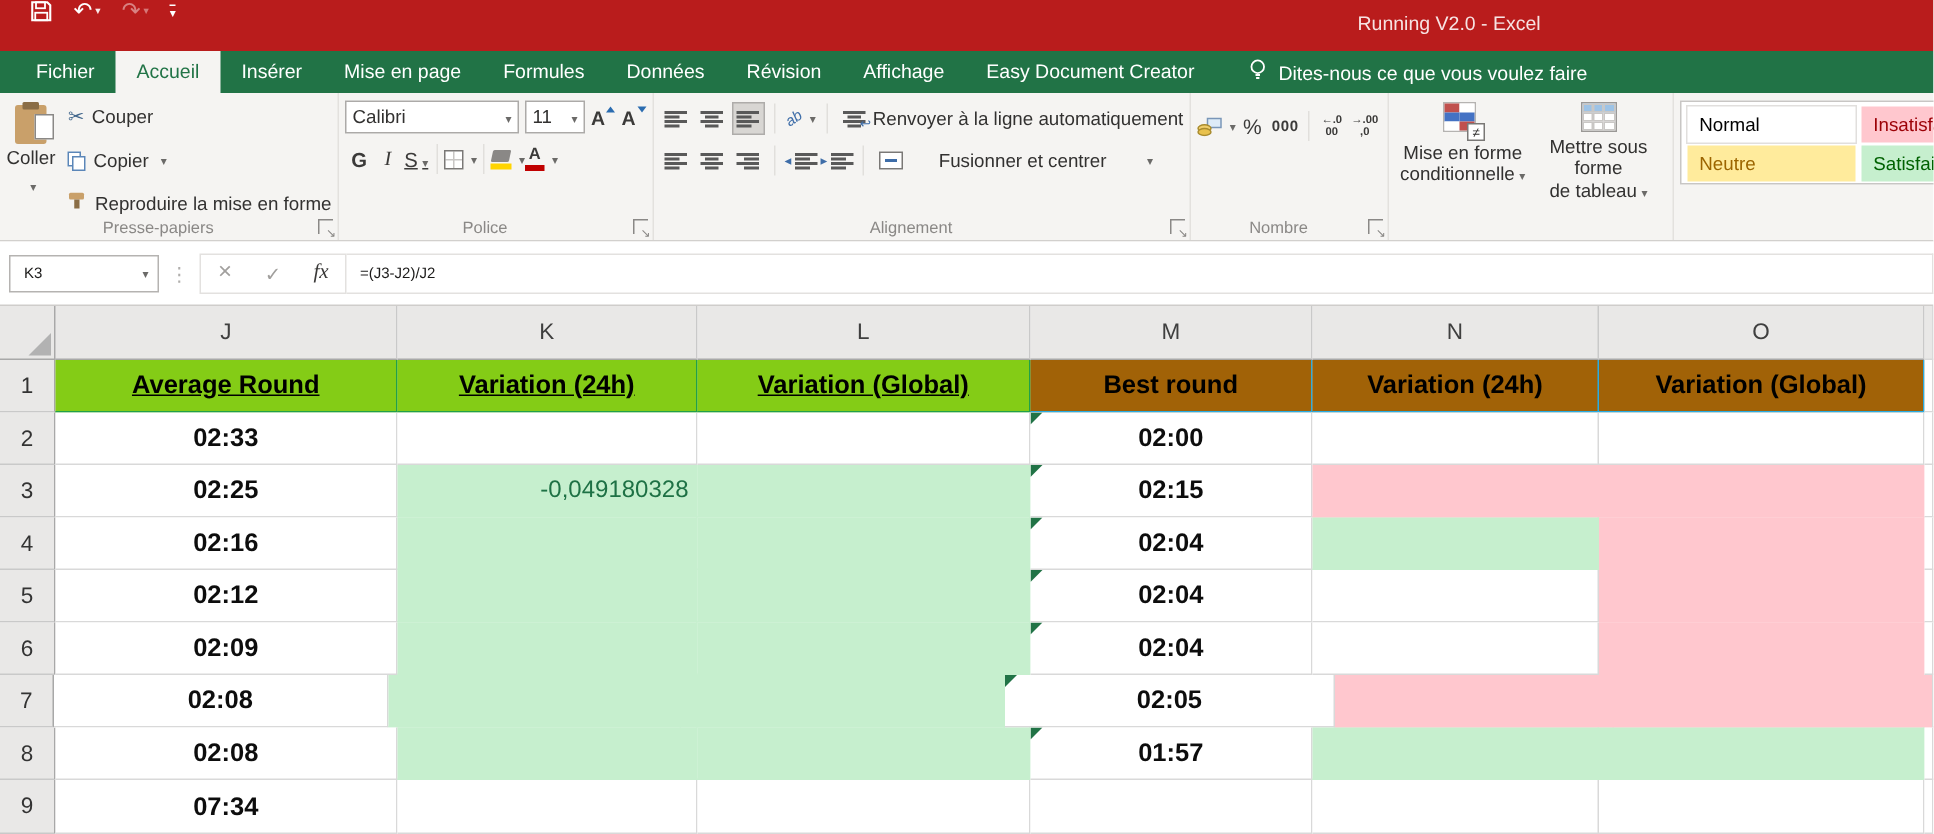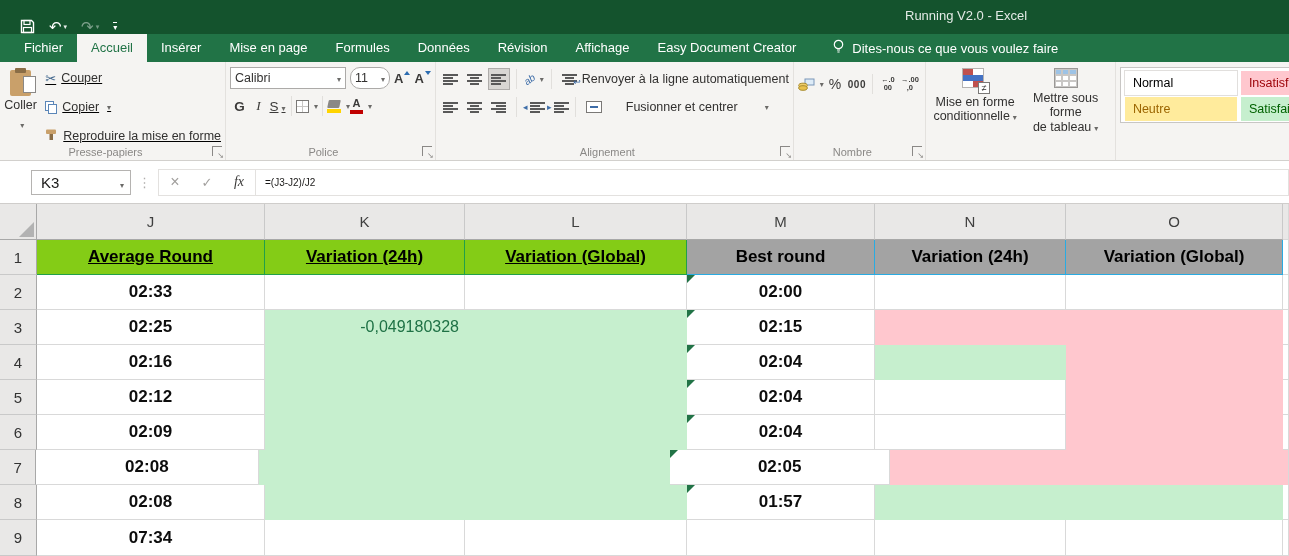--- a/index.html
+++ b/index.html
@@ -1,21 +1,21 @@
 <!DOCTYPE html>
 <html><head>
 <meta charset="utf-8">
 <style>
   * { box-sizing: border-box; margin: 0; padding: 0; }
   html,body { width:1289px; height:556px; overflow:hidden;
     font-family:"Liberation Sans", sans-serif; background:#fff; }
 
   
-  .titlebar { height:34px; background:#14532d; position:relative;
-    display:flex; align-items:flex-end; color:#fff; }
+  .titlebar { height:34px; background:#b91c1c; position:relative;
+    display:flex; align-items:flex-start; color:#fff; }
   .qat { display:flex; align-items:center; gap:14px; margin-left:20px; }
   .qbtn { display:flex; align-items:center; color:#fff; font-size:15px; line-height:1; }
   .gl-undo::before { content:"↶"; }
   .gl-redo::before { content:"↷"; }
   .dim { opacity:.45; }
   .dd8::after { content:"▾"; font-size:7px; margin-left:2px; opacity:.9; }
   .qat-more { border-top:1.5px solid #fff; padding-top:1px; font-size:8px; }
   .qat-more::after { content:"▾"; }
   .wtitle { position:absolute; left:905px; top:8px; font-size:13px; color:rgba(255,255,255,.88); }
 
@@ -36,21 +36,21 @@
     font-size:8px; color:#8A8886; }
   .dd::after { content:"▾"; font-size:8px; color:#6B6A68; margin-left:3px; }
   .btxt { font-size:12.5px; color:#323130; white-space:nowrap; }
 
   
   .g-clip { width:226px; display:flex; }
   .paste { width:48px; display:flex; flex-direction:column; align-items:center; gap:2px; padding-top:3px; }
   .clip-icon { width:21px; height:26px; background:#C9A06A; border-radius:2px; position:relative; }
   .clip-top { position:absolute; top:-2px; left:5px; width:11px; height:5px; background:#8A6D46; border-radius:1px; }
   .clip-page { position:absolute; right:-5px; top:6px; width:13px; height:17px; background:#fff; border:1px solid #8A8886; }
-  .clip-col { display:flex; flex-direction:column; gap:13px; margin-left:8px; padding-top:2px;text-decoration:underline; }
+  .clip-col { display:flex; flex-direction:column; gap:13px; margin-left:8px; padding-top:2px; }
   .sbtn { display:flex; align-items:center; gap:5px; height:21px; }
   .gl-cut::before { content:"✂"; color:#41668C; font-size:13px; }
   .ic-copy { position:relative; width:12px; height:13px; }
   .ic-copy i { position:absolute; width:9px; height:10px; background:#fff; border:1px solid #5B86B8; }
   .ic-copy i:first-child { left:0; top:0; }
   .ic-copy i:last-child { right:0; bottom:0; }
 
   
   .g-font { width:210px; }
   .combo { border:1px solid #ACAAA8; background:#fff; height:22px; display:flex;
@@ -137,21 +137,21 @@
   .st-good { background:#C6EFCE; color:#006100; }
   .gallery .gitem:nth-child(1){ grid-column:1; grid-row:1; }
   .gallery .gitem:nth-child(2){ grid-column:2; grid-row:1; }
   .gallery .gitem:nth-child(3){ grid-column:1; grid-row:2; }
   .gallery .gitem:nth-child(4){ grid-column:2; grid-row:2; }
 
   
   .fbar { height:43px; background:#fff; border-bottom:1px solid #CFCDCB;
     display:flex; align-items:center; padding-left:6px; }
   .namebox { width:100px; height:25px; border:1px solid #B5B3B1; background:#fff;
-    display:flex; align-items:center; font-size:15px; color:#1b1a19; padding:0 6px 0 9px;margin-left:25px; }
+    display:flex; align-items:center; font-size:10px; color:#1b1a19; padding:0 6px 0 9px; }
   .namebox .dd { margin-left:auto; }
   .fdots { color:#B0AEAC; font-size:13px; margin:0 7px; }
   .fdots::before { content:"⋮"; }
   .fbtns { display:flex; align-items:center; height:27px; border:1px solid #E3E1DF; background:#fff; }
   .fbtn { width:32px; text-align:center; font-size:13px; color:#A19F9D; }
   .gl-x::before { content:"×"; font-size:16px; }
   .gl-ok::before { content:"✓"; }
   .fx { color:#3B3A39; font-style:italic; font-family:"Liberation Serif", serif; font-size:14px; }
   .finput { flex:1; height:27px; border:1px solid #E3E1DF; border-left:none;
     display:flex; align-items:center; padding-left:9px; font-size:10px; color:#1b1a19; }
@@ -167,21 +167,21 @@
     border-bottom:15px solid #B2B2B2; border-left:15px solid transparent; }
   .colhdr { background:#E9E8E7; border-right:1px solid #C9C9C9; border-bottom:1px solid #A8A8A8;
     display:flex; align-items:center; justify-content:center; font-size:15px; color:#3F3F3F; }
   .rowhdr { width:37px; background:#E9E8E7; border-right:1px solid #A8A8A8;
     border-bottom:1px solid #C9C9C9; display:flex; align-items:center; justify-content:center;
     font-size:15px; color:#333; }
   .cell { background:#fff; border-right:1px solid #D9D9D9; border-bottom:1px solid #D9D9D9;
     display:flex; align-items:center; position:relative; overflow:hidden; }
   .cell.sliver { flex:1; }
   .bg-green { background:#84cc16; border-color:#21A04A;text-decoration:underline; }
-  .bg-blue  { background:#a3a3a3; border-color:#29ABE2; }
+  .bg-blue  { background:#a16207; border-color:#29ABE2; }
   .bg-good  { background:#C6EFCE; border-color:#C6EFCE; }
   .bg-bad   { background:#FFC7CE; border-color:#FFC7CE; }
   .f-hdr  { font-weight:bold; font-size:17px; color:#000; justify-content:center; }
   .f-time { font-weight:bold; font-size:17px; color:#0D0D0D; justify-content:center; }
   .f-num  { font-size:16px; color:#1E7145; justify-content:flex-end; padding-right:5px; }
   .tri { position:absolute; left:0; top:0; width:0; height:0;
     border-top:8px solid #217346; border-right:8px solid transparent; }
 </style>
 </head>
 <body>
@@ -261,21 +261,21 @@
     <span class="glabel">Presse-papiers</span>
     <span class="launcher"></span>
   </div>
 
   <div class="rgroup g-font">
     <div class="frow">
       <div class="combo" style="width:116px;">
         <span>Calibri</span>
         <span class="dd"></span>
       </div>
-      <div class="combo" style="width:40px;border-radius:10px;">
+      <div class="combo" style="width:40px;">
         <span>11</span>
         <span class="dd"></span>
       </div>
       <span class="afs">A<span class="caret-up"></span></span>
       <span class="afs">A<span class="caret-dn"></span></span>
     </div>
     <div class="frow2">
       <span class="gbtn b">G</span>
       <span class="gbtn i">I</span>
       <span class="gbtn u dd">S</span>

